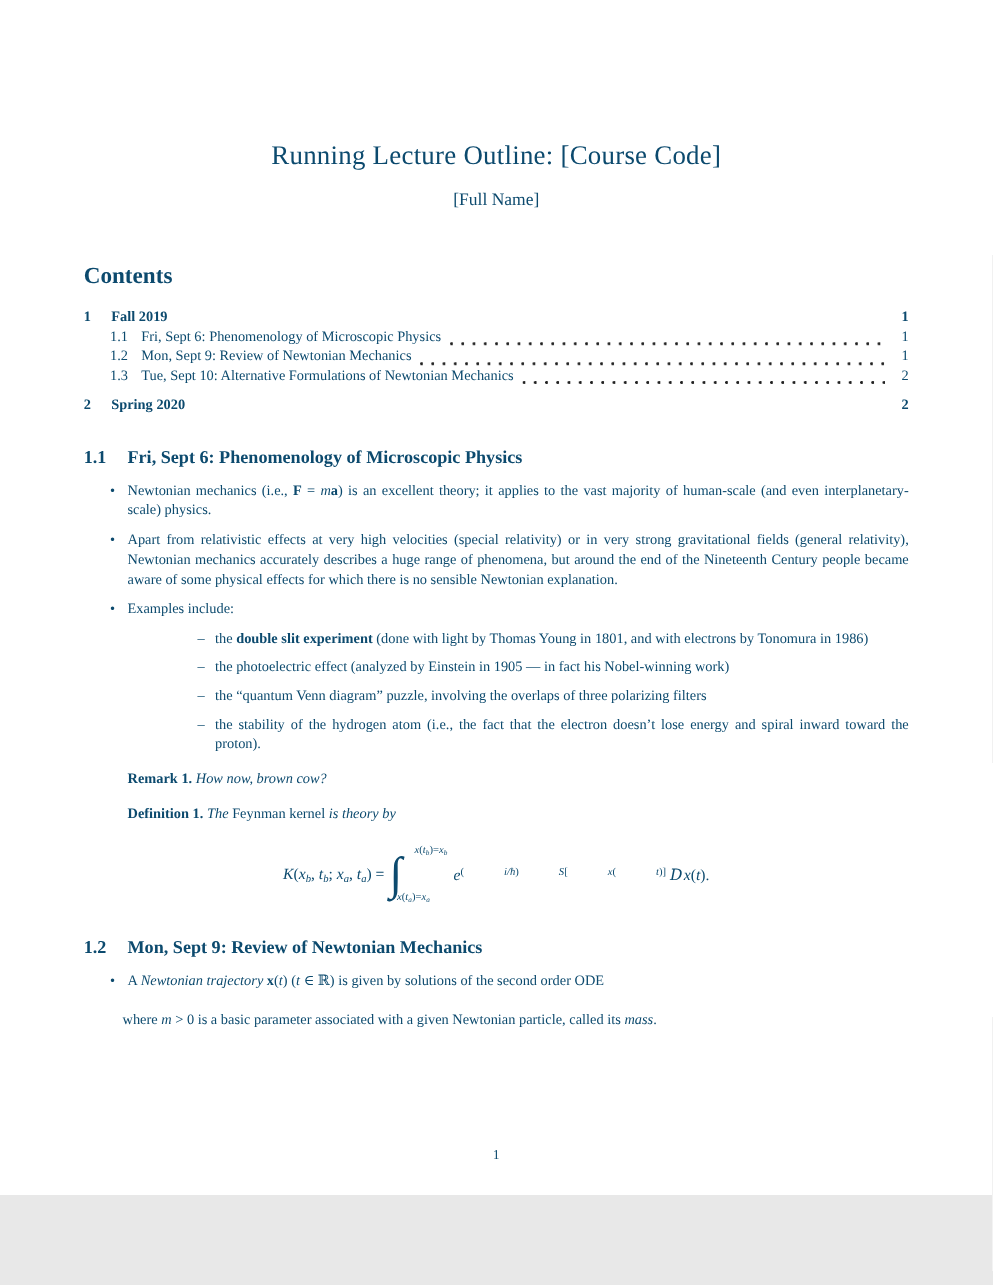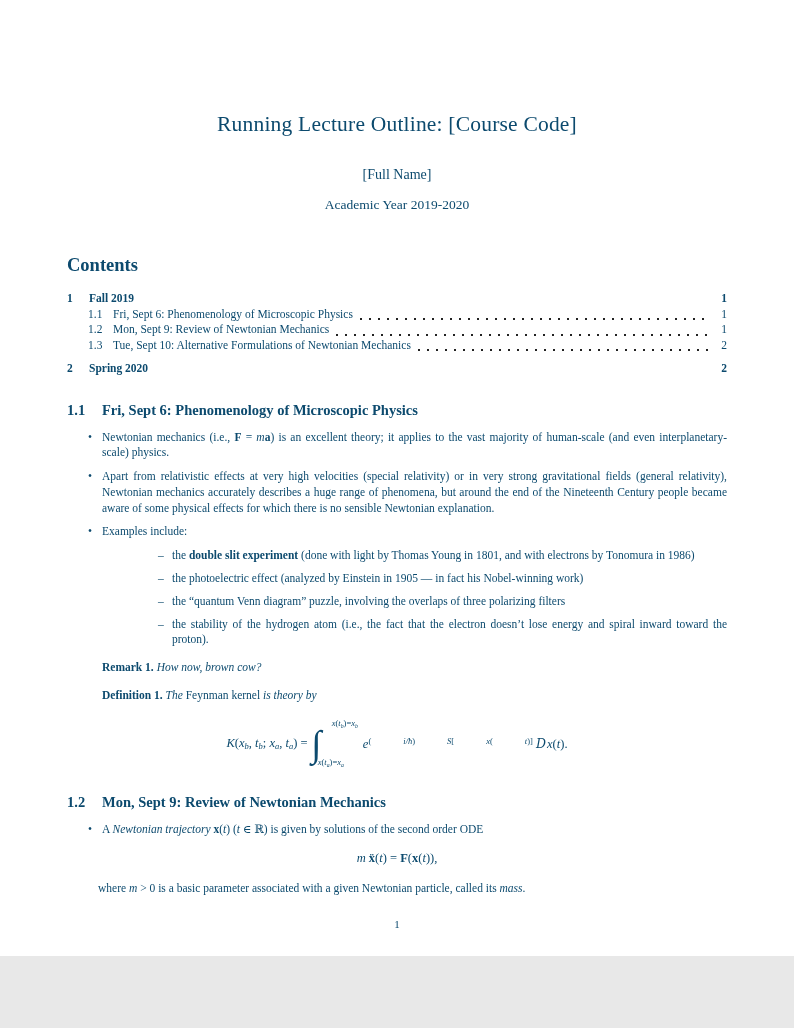--- a/index.html
+++ b/index.html
@@ -5,21 +5,21 @@
   html,body{margin:0;padding:0;background:#e8e8e8;}
   .page{
     width:794px;height:956px;background:#ffffff;color:#0c4a6e;
     position:relative;margin:0 auto;overflow:hidden;
     font-family:"Liberation Serif","DejaVu Serif",serif;
   }
   .content{padding:0 67px;}
   
   .titleblock{padding-top:112px;text-align:center;}
   .doc-title{font-size:21.5px;font-weight:400;margin:0;letter-spacing:.2px;}
-  .doc-author{margin-top:30px;font-size:14px;}
+  .doc-author{margin-top:16px;font-size:14px;}
   .doc-date{margin-top:14px;font-size:13.5px;}
   
   .contents-heading{font-size:18.5px;font-weight:bold;margin:42px 0 0 0;}
   .toc{margin-top:15px;font-size:11.5px;}
   .toc-row{display:flex;align-items:baseline;line-height:15.5px;}
   .toc-row.chapter{font-weight:bold;margin-top:8px;}
   .toc-row.sub{padding-left:21px;}
   .toc-num{flex:0 0 auto;}
   .toc-row.chapter .toc-num{width:22px;}
   .toc-row.sub .toc-num{width:25px;}
@@ -67,21 +67,20 @@
 </style>
 </head>
 <body>
 
 <div class="page">
   <div class="content">
 
     <div class="titleblock">
       <h1 class="doc-title">Running Lecture Outline: [Course Code]</h1>
       <div class="doc-author">[Full Name]</div>
-      <div class="doc-date">Academic Year 2019-2020</div>
     </div>
 
     <h2 class="contents-heading">Contents</h2>
 
     <div class="toc">
       <div class="toc-row chapter">
         <span class="toc-num">1</span>
         <span class="toc-label">Fall 2019</span>
         <span class="toc-spacer"></span>
         <span class="toc-page">1</span>
@@ -168,20 +167,19 @@
       <span class="sec-num">1.2</span><span>Mon, Sept 9: Review of Newtonian Mechanics</span>
     </h3>
 
     <ul class="bullets">
       <li>
         <span class="marker">•</span>
         <span><span class="seg r">A </span><span class="seg i">Newtonian trajectory</span><span class="seg r"> </span><span class="seg b">x</span><span class="seg r">(</span><span class="seg i">t</span><span class="seg r">) (</span><span class="seg i">t</span><span class="seg r"> ∈ ℝ) is given by solutions of the second order ODE</span></span>
       </li>
     </ul>
 
-    <div class="eq-simple"><span class="seg i">m</span><span class="seg r"> </span><span class="seg b">ẍ</span><span class="seg r">(</span><span class="seg i">t</span><span class="seg r">) = </span><span class="seg b">F</span><span class="seg r">(</span><span class="seg b">x</span><span class="seg r">(</span><span class="seg i">t</span><span class="seg r">)),</span></div>
 
     <div class="where"><span class="seg r">where </span><span class="seg i">m</span><span class="seg r"> &gt; 0 is a basic parameter associated with a given Newtonian particle, called its </span><span class="seg i">mass</span><span class="seg r">.</span></div>
 
   </div>
 
   <div class="pagefoot">1</div>
 </div>
 
 </body></html>

